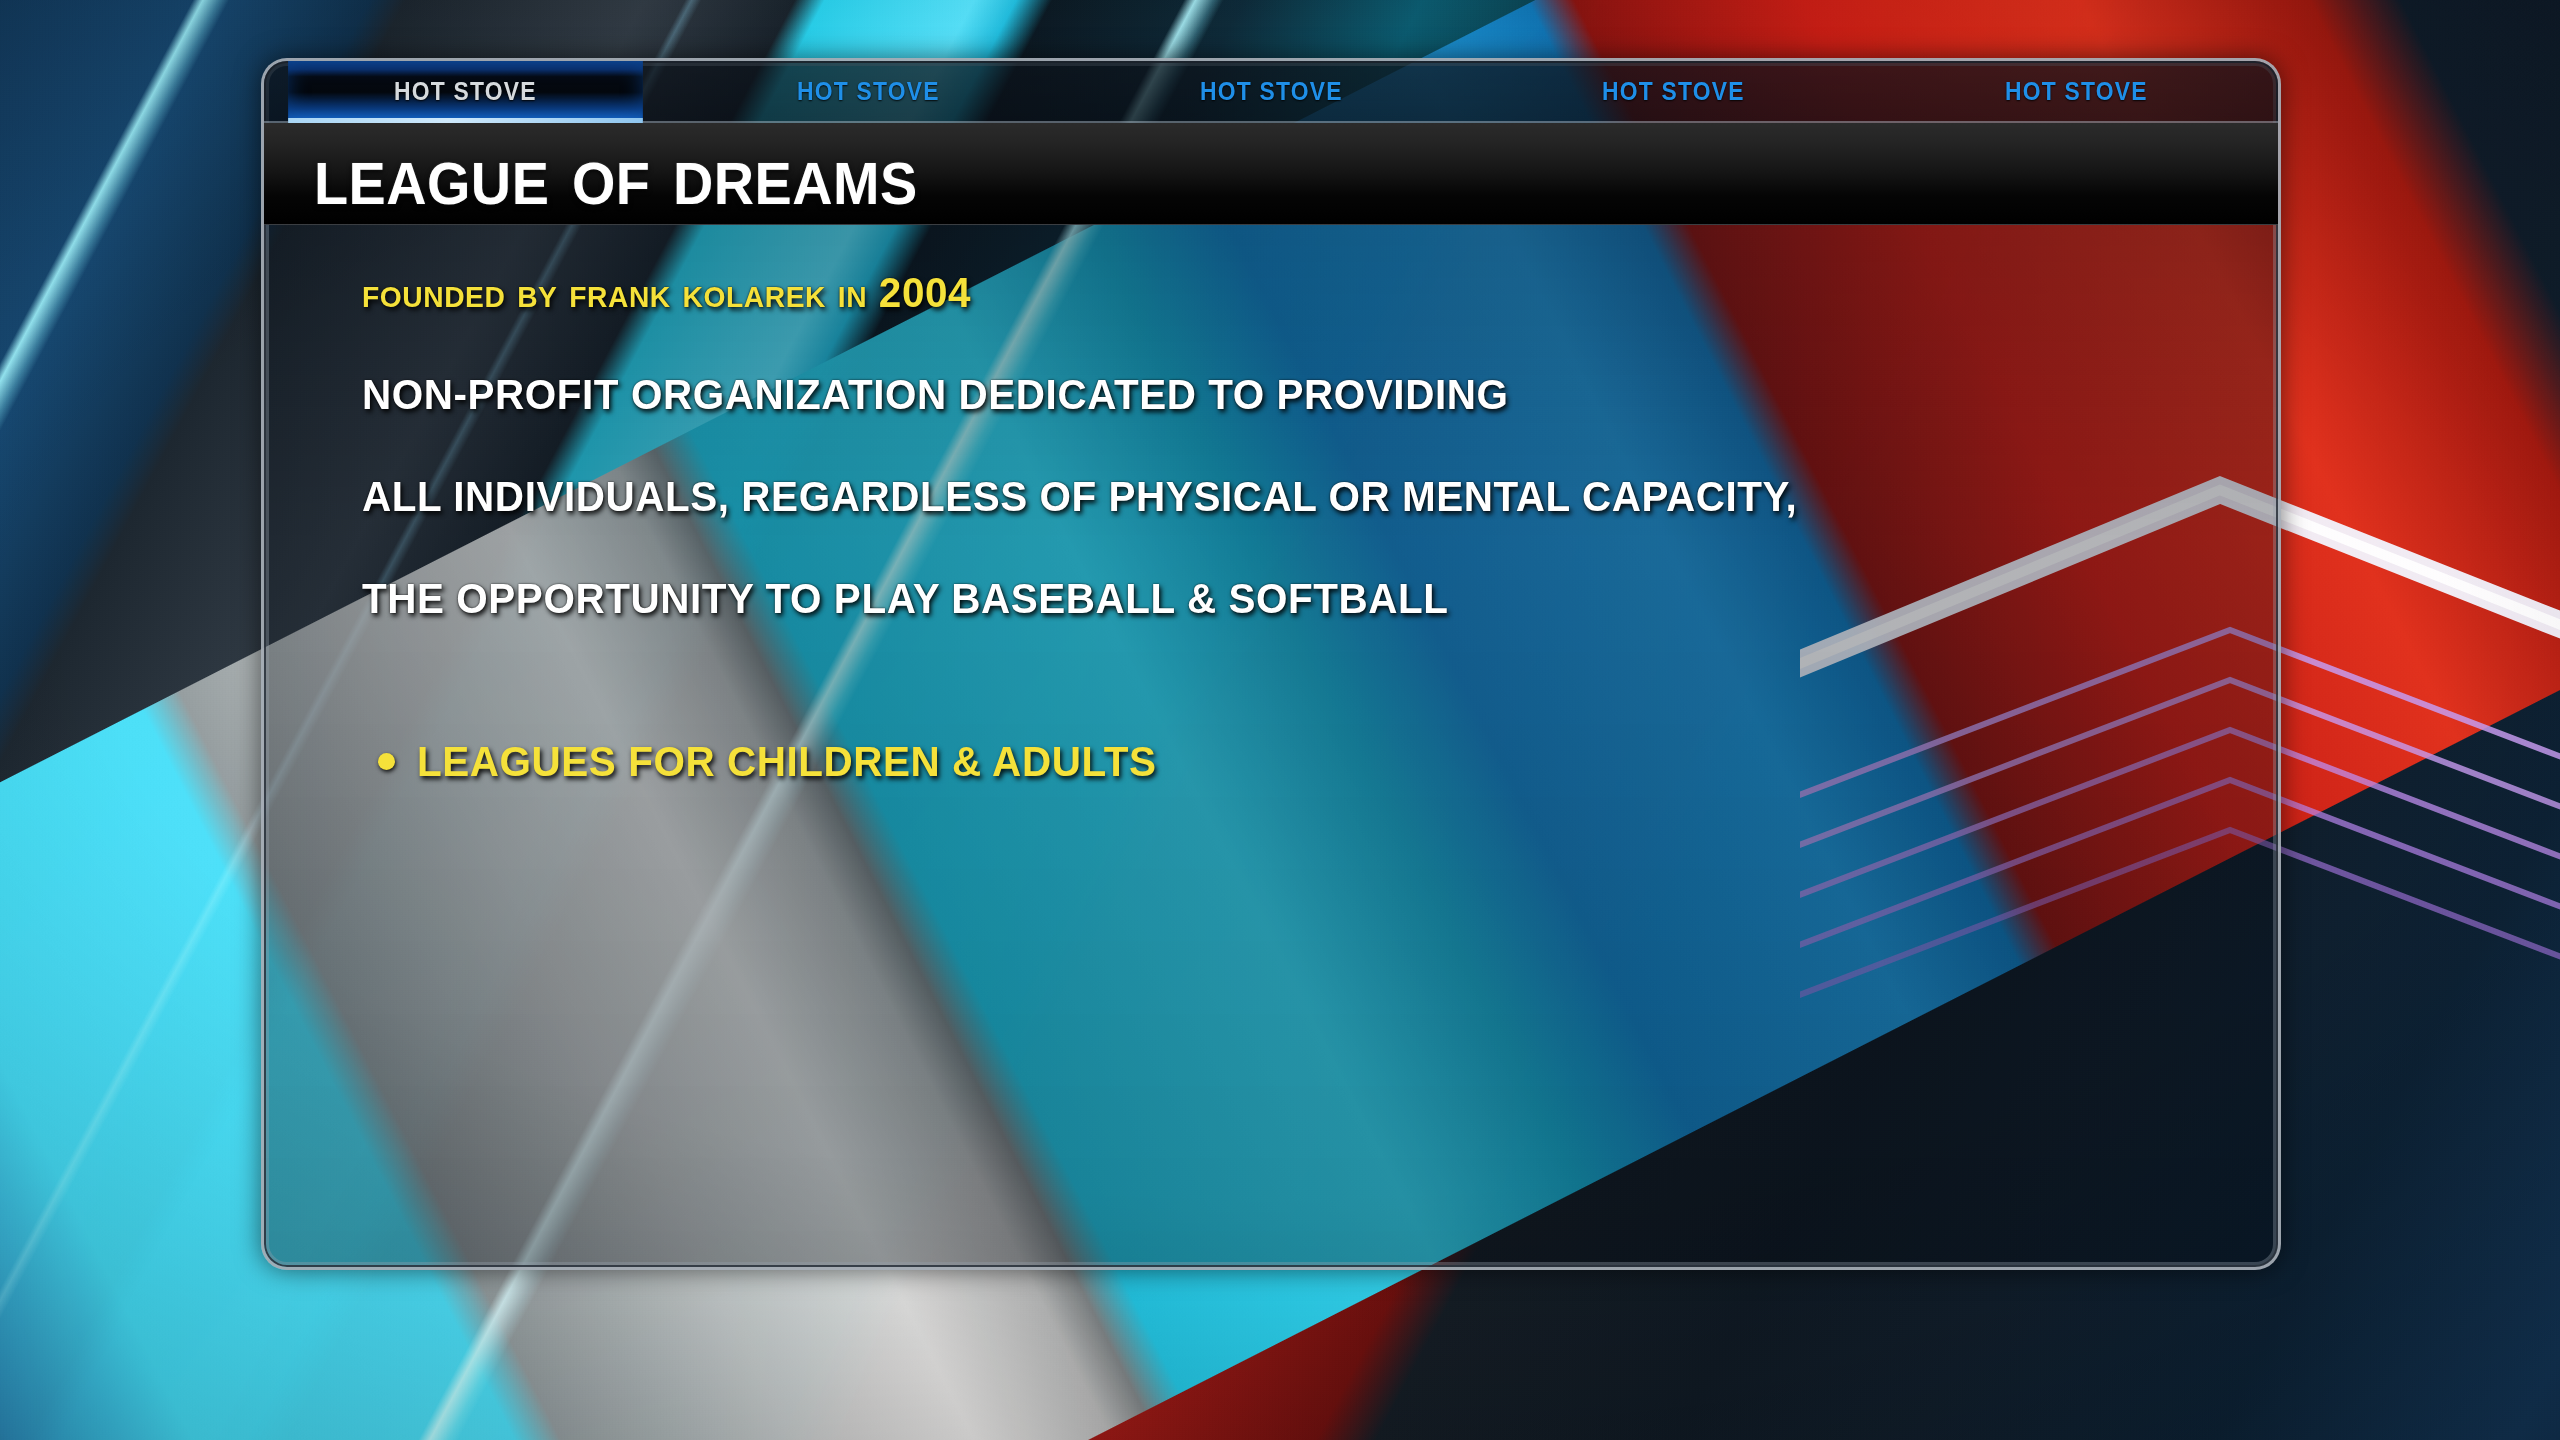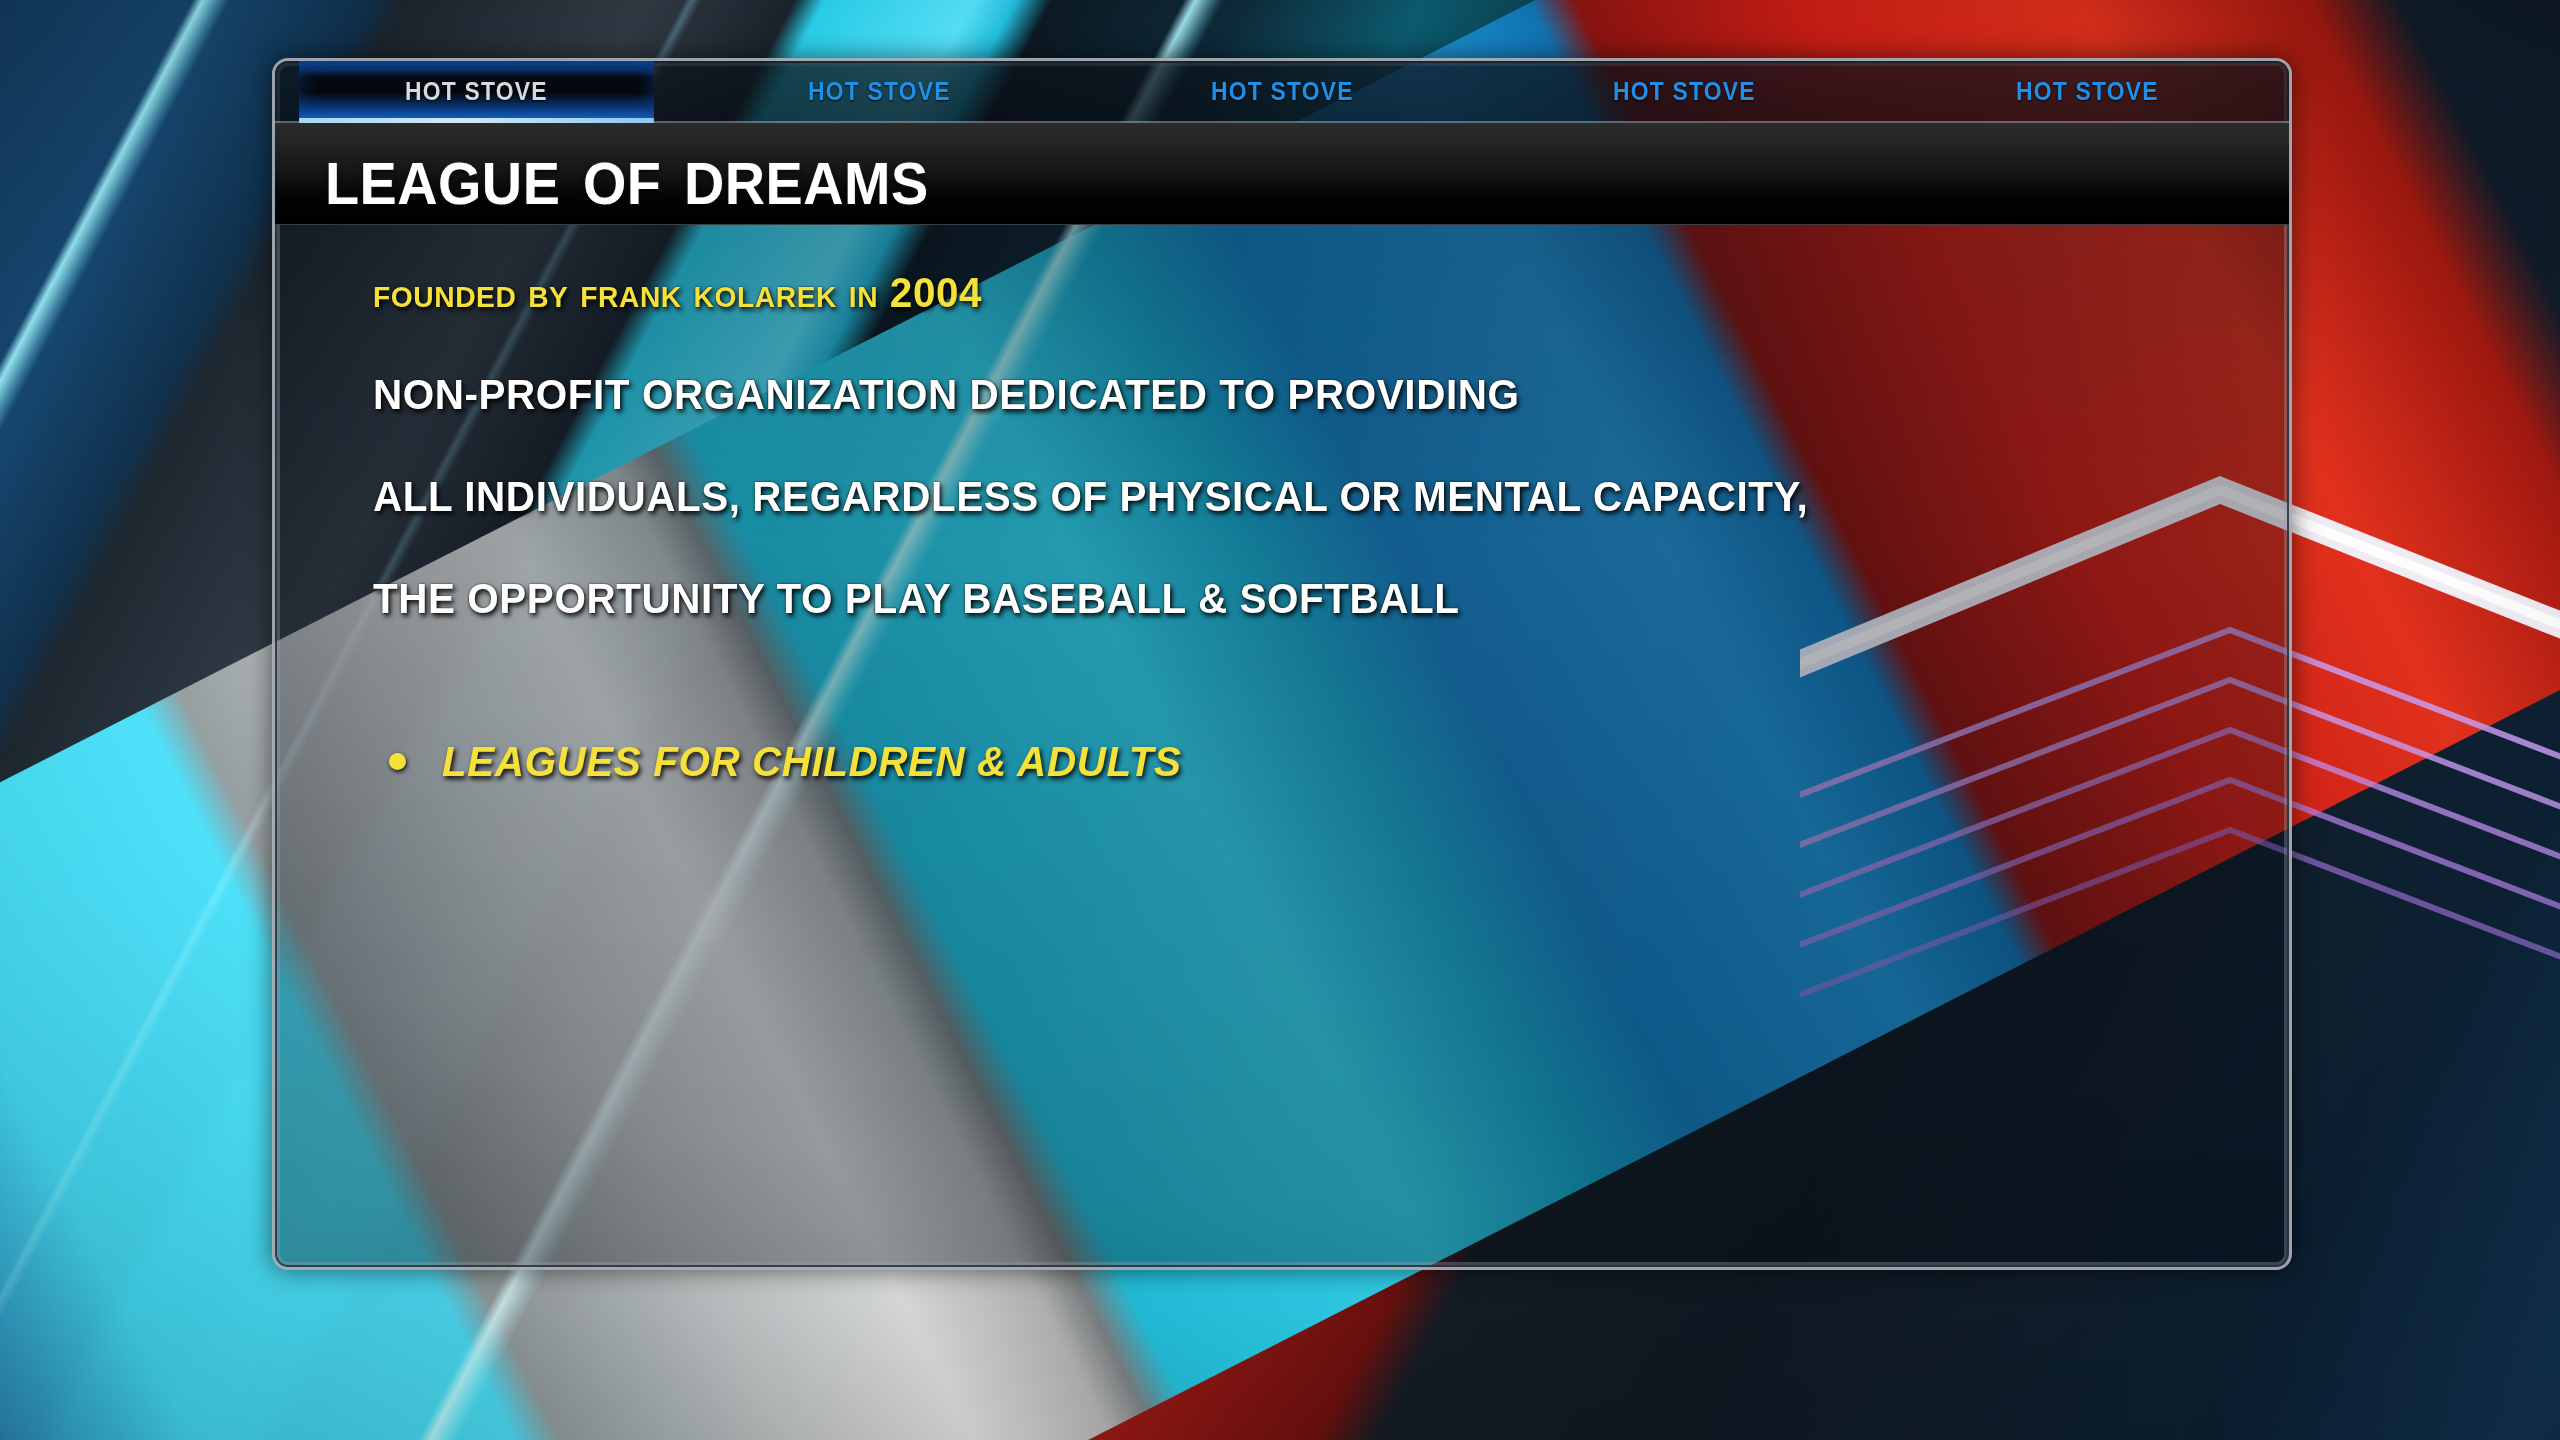--- a/index.html
+++ b/index.html
@@ -157,25 +157,25 @@
   
   #bg-vignette {
     position: absolute;
     inset: 0;
     background: radial-gradient(120% 100% at 50% 45%, rgba(0,0,0,0) 38%, rgba(0,0,0,.38) 100%);
   }
 
   
   #panel {
     position: absolute;
-    left: 272px;
+    left: 261px;
     top: 58px;
     width: 2020px;
     height: 1212px;
-    border-radius: 16px;
+    border-radius: 26px;
     border: 3px solid rgba(168,176,184,.92);
     box-shadow:
       inset 0 0 0 2px rgba(40,48,58,.85),
       inset 0 0 0 5px rgba(150,160,172,.35),
       0 0 26px rgba(0,0,0,.55);
     background:
       linear-gradient(180deg, rgba(8,14,22,.42) 0%, rgba(6,12,20,.30) 40%, rgba(4,9,16,.34) 100%);
     overflow: hidden;
     backdrop-filter: none;
   }
@@ -276,23 +276,22 @@
   .line.body   { color: #ffffff; font-variant: normal; text-transform: uppercase; }
 
   #bullets {
     margin-top: 120px;
     padding-left: 16px;
     list-style: none;
   }
   #bullets li {
     display: flex;
     align-items: center;
-    gap: 36px;
+    gap: 22px;
     margin-bottom: 56px;
-    font-style: italic;
   }
   .dot {
     width: 17px; height: 17px;
     border-radius: 50%;
     background: #f5e13a;
     flex: 0 0 auto;
     box-shadow: 1px 2px 4px rgba(0,0,0,.9);
   }
   .bullet-text {
     font-size: 43px;

